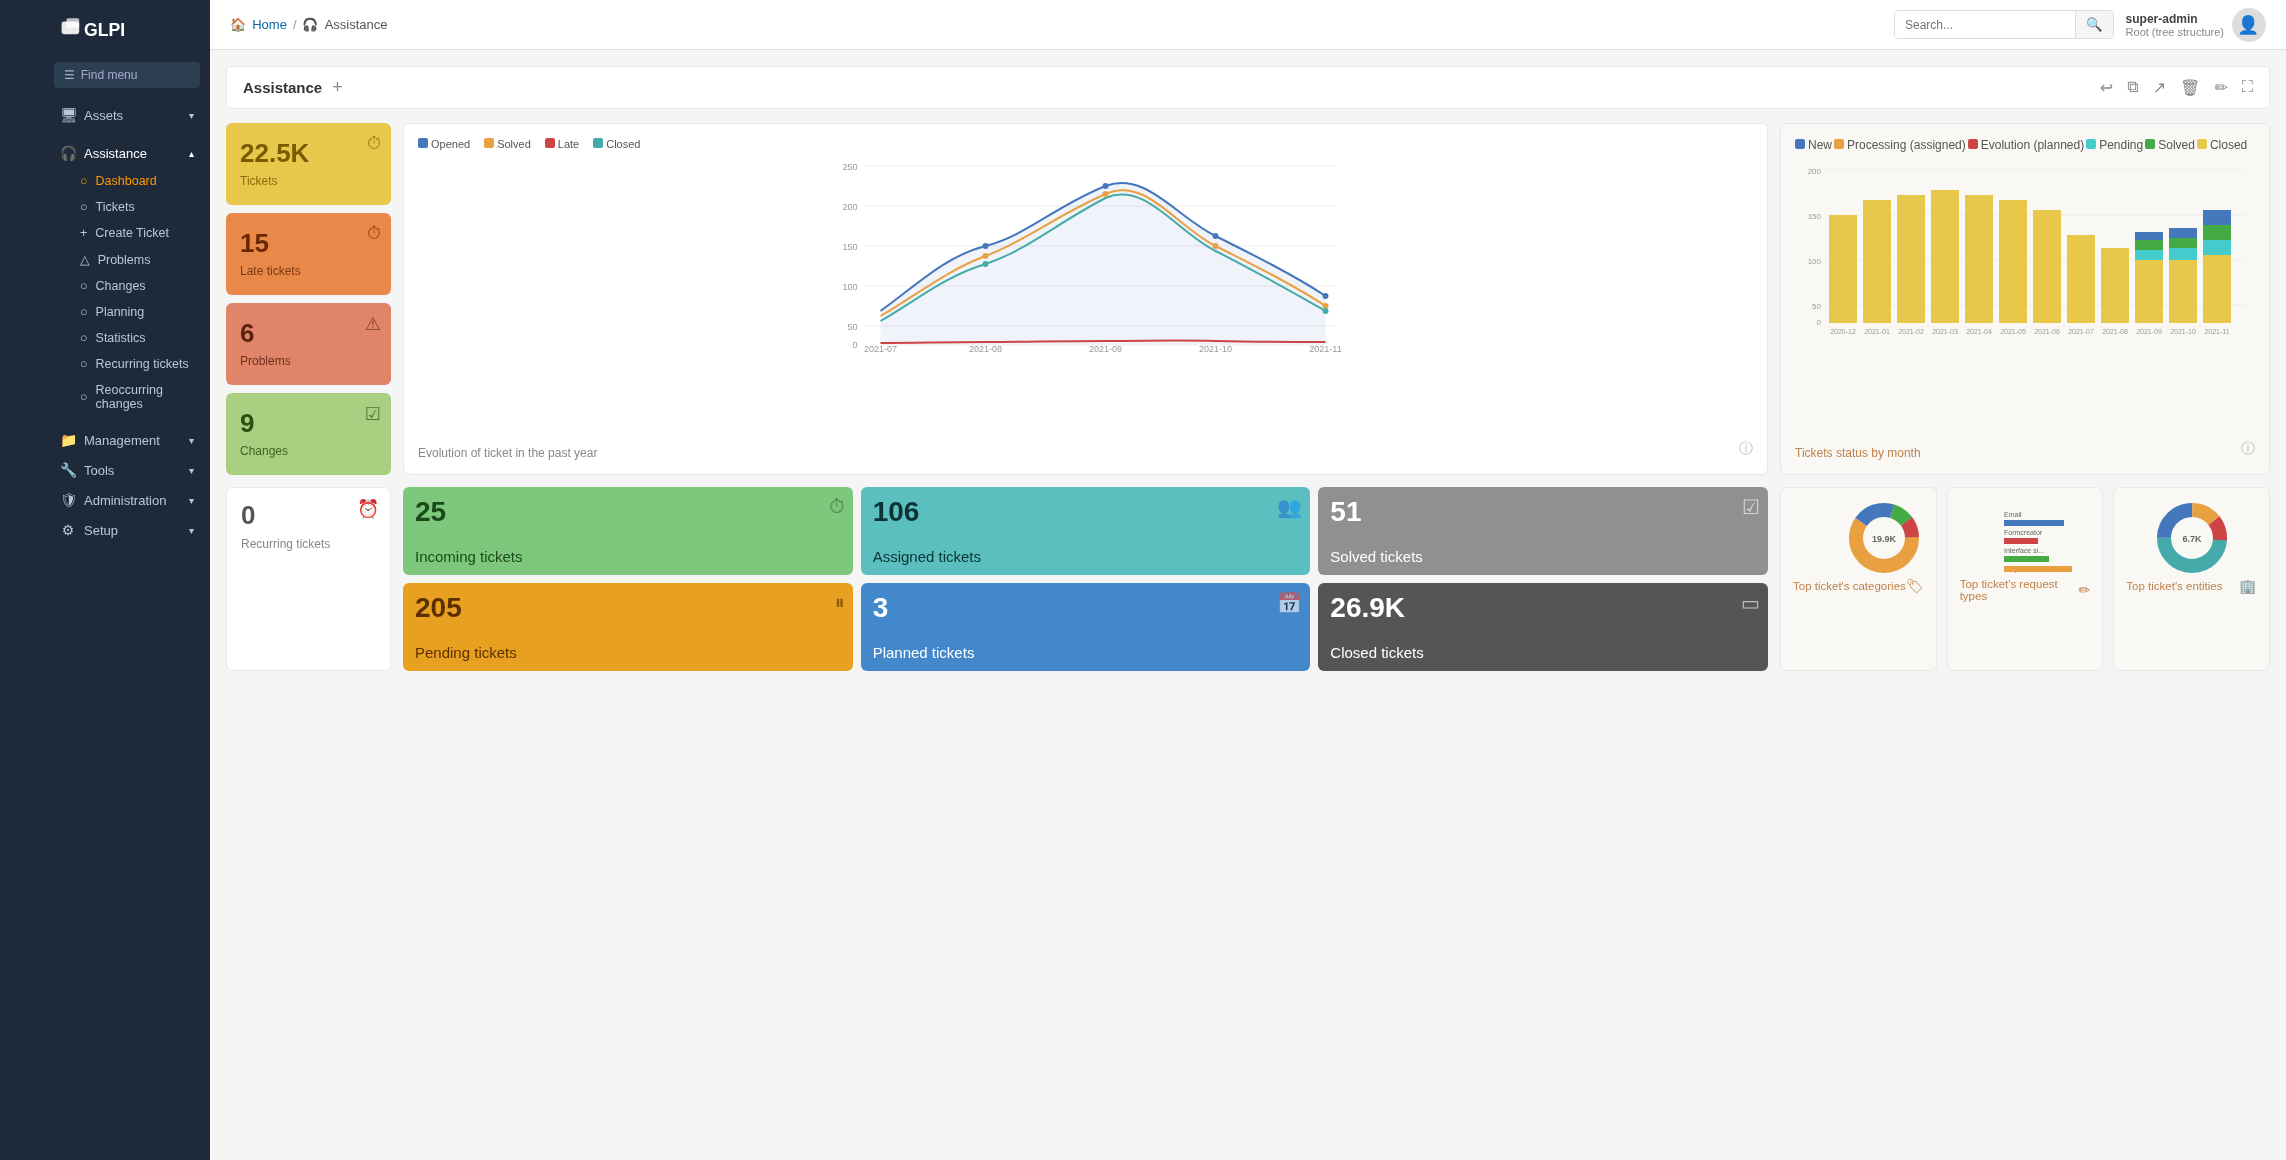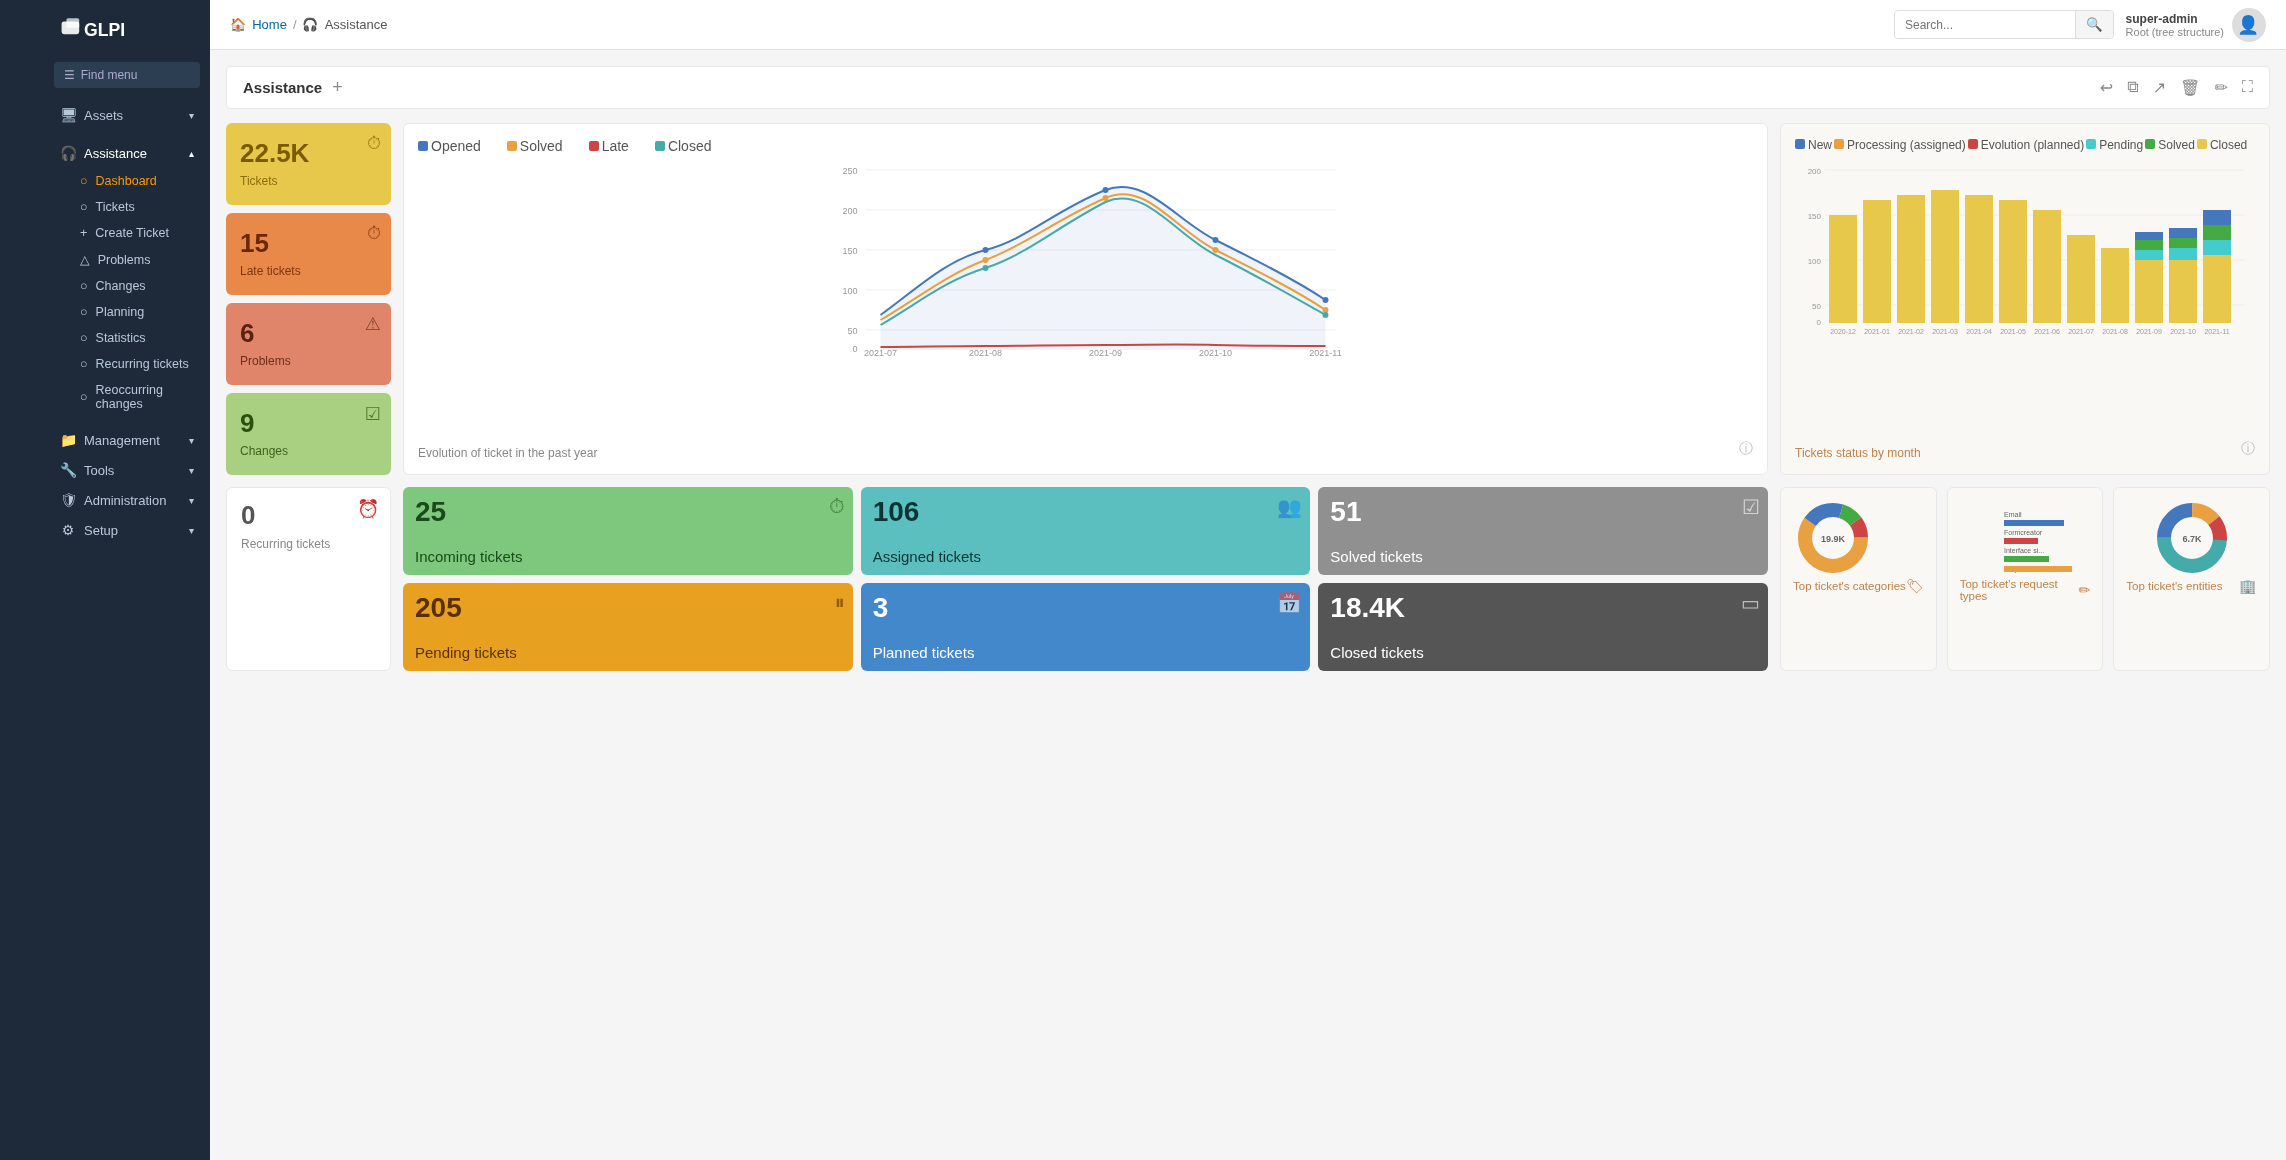--- a/index.html
+++ b/index.html
@@ -217,22 +217,22 @@
       display: flex;
       flex-direction: column;
     }
     .chart-title {
       font-size: 12px;
       color: #888;
       margin-top: 8px;
     }
     .chart-legend {
       display: flex;
-      gap: 26px;
-      font-size: 14px;
+      gap: 14px;
+      font-size: 11px;
       color: #555;
       margin-bottom: 6px;
       flex-wrap: wrap;
     }
     .legend-dot {
       display: inline-block;
       width: 10px;
       height: 10px;
       border-radius: 2px;
       margin-right: 3px;
@@ -668,30 +668,30 @@
           <span class="ts-number">205</span>
           <span class="ts-label">Pending tickets</span>
         </div>
         <div class="ts-card ts-blue">
           <span class="ts-icon">📅</span>
           <span class="ts-number">3</span>
           <span class="ts-label">Planned tickets</span>
         </div>
         <div class="ts-card ts-dark">
           <span class="ts-icon">▭</span>
-          <span class="ts-number">18.4K</span>
+          <span class="ts-number">26.9K</span>
           <span class="ts-label">Closed tickets</span>
         </div>
       </div>
 
       <div style="display:grid; grid-template-rows:1fr; gap:0">
         <div style="display:grid; grid-template-columns:1fr 1fr 1fr; gap:10px;">
 
           <div class="panel">
-            <div style="display:flex; align-items:center; justify-content:flex-start; height:80px;">
+            <div style="display:flex; align-items:center; justify-content:flex-end; height:80px;">
               <svg viewBox="0 0 80 80" width="80" height="80">
 
                 <circle cx="40" cy="40" r="28" fill="none" stroke="#e8e8e8" stroke-width="14"></circle>
                 <circle cx="40" cy="40" r="28" fill="none" stroke="#e8a040" stroke-width="14" stroke-dasharray="105 70" stroke-dashoffset="0"></circle>
                 <circle cx="40" cy="40" r="28" fill="none" stroke="#4477bb" stroke-width="14" stroke-dasharray="35 140" stroke-dashoffset="-105"></circle>
                 <circle cx="40" cy="40" r="28" fill="none" stroke="#44aa44" stroke-width="14" stroke-dasharray="18 157" stroke-dashoffset="-140"></circle>
                 <circle cx="40" cy="40" r="28" fill="none" stroke="#cc4444" stroke-width="14" stroke-dasharray="17 158" stroke-dashoffset="-158"></circle>
                 <text x="40" y="44" text-anchor="middle" font-size="9" font-weight="600" fill="#666">19.9K</text>
               </svg>
             </div>

